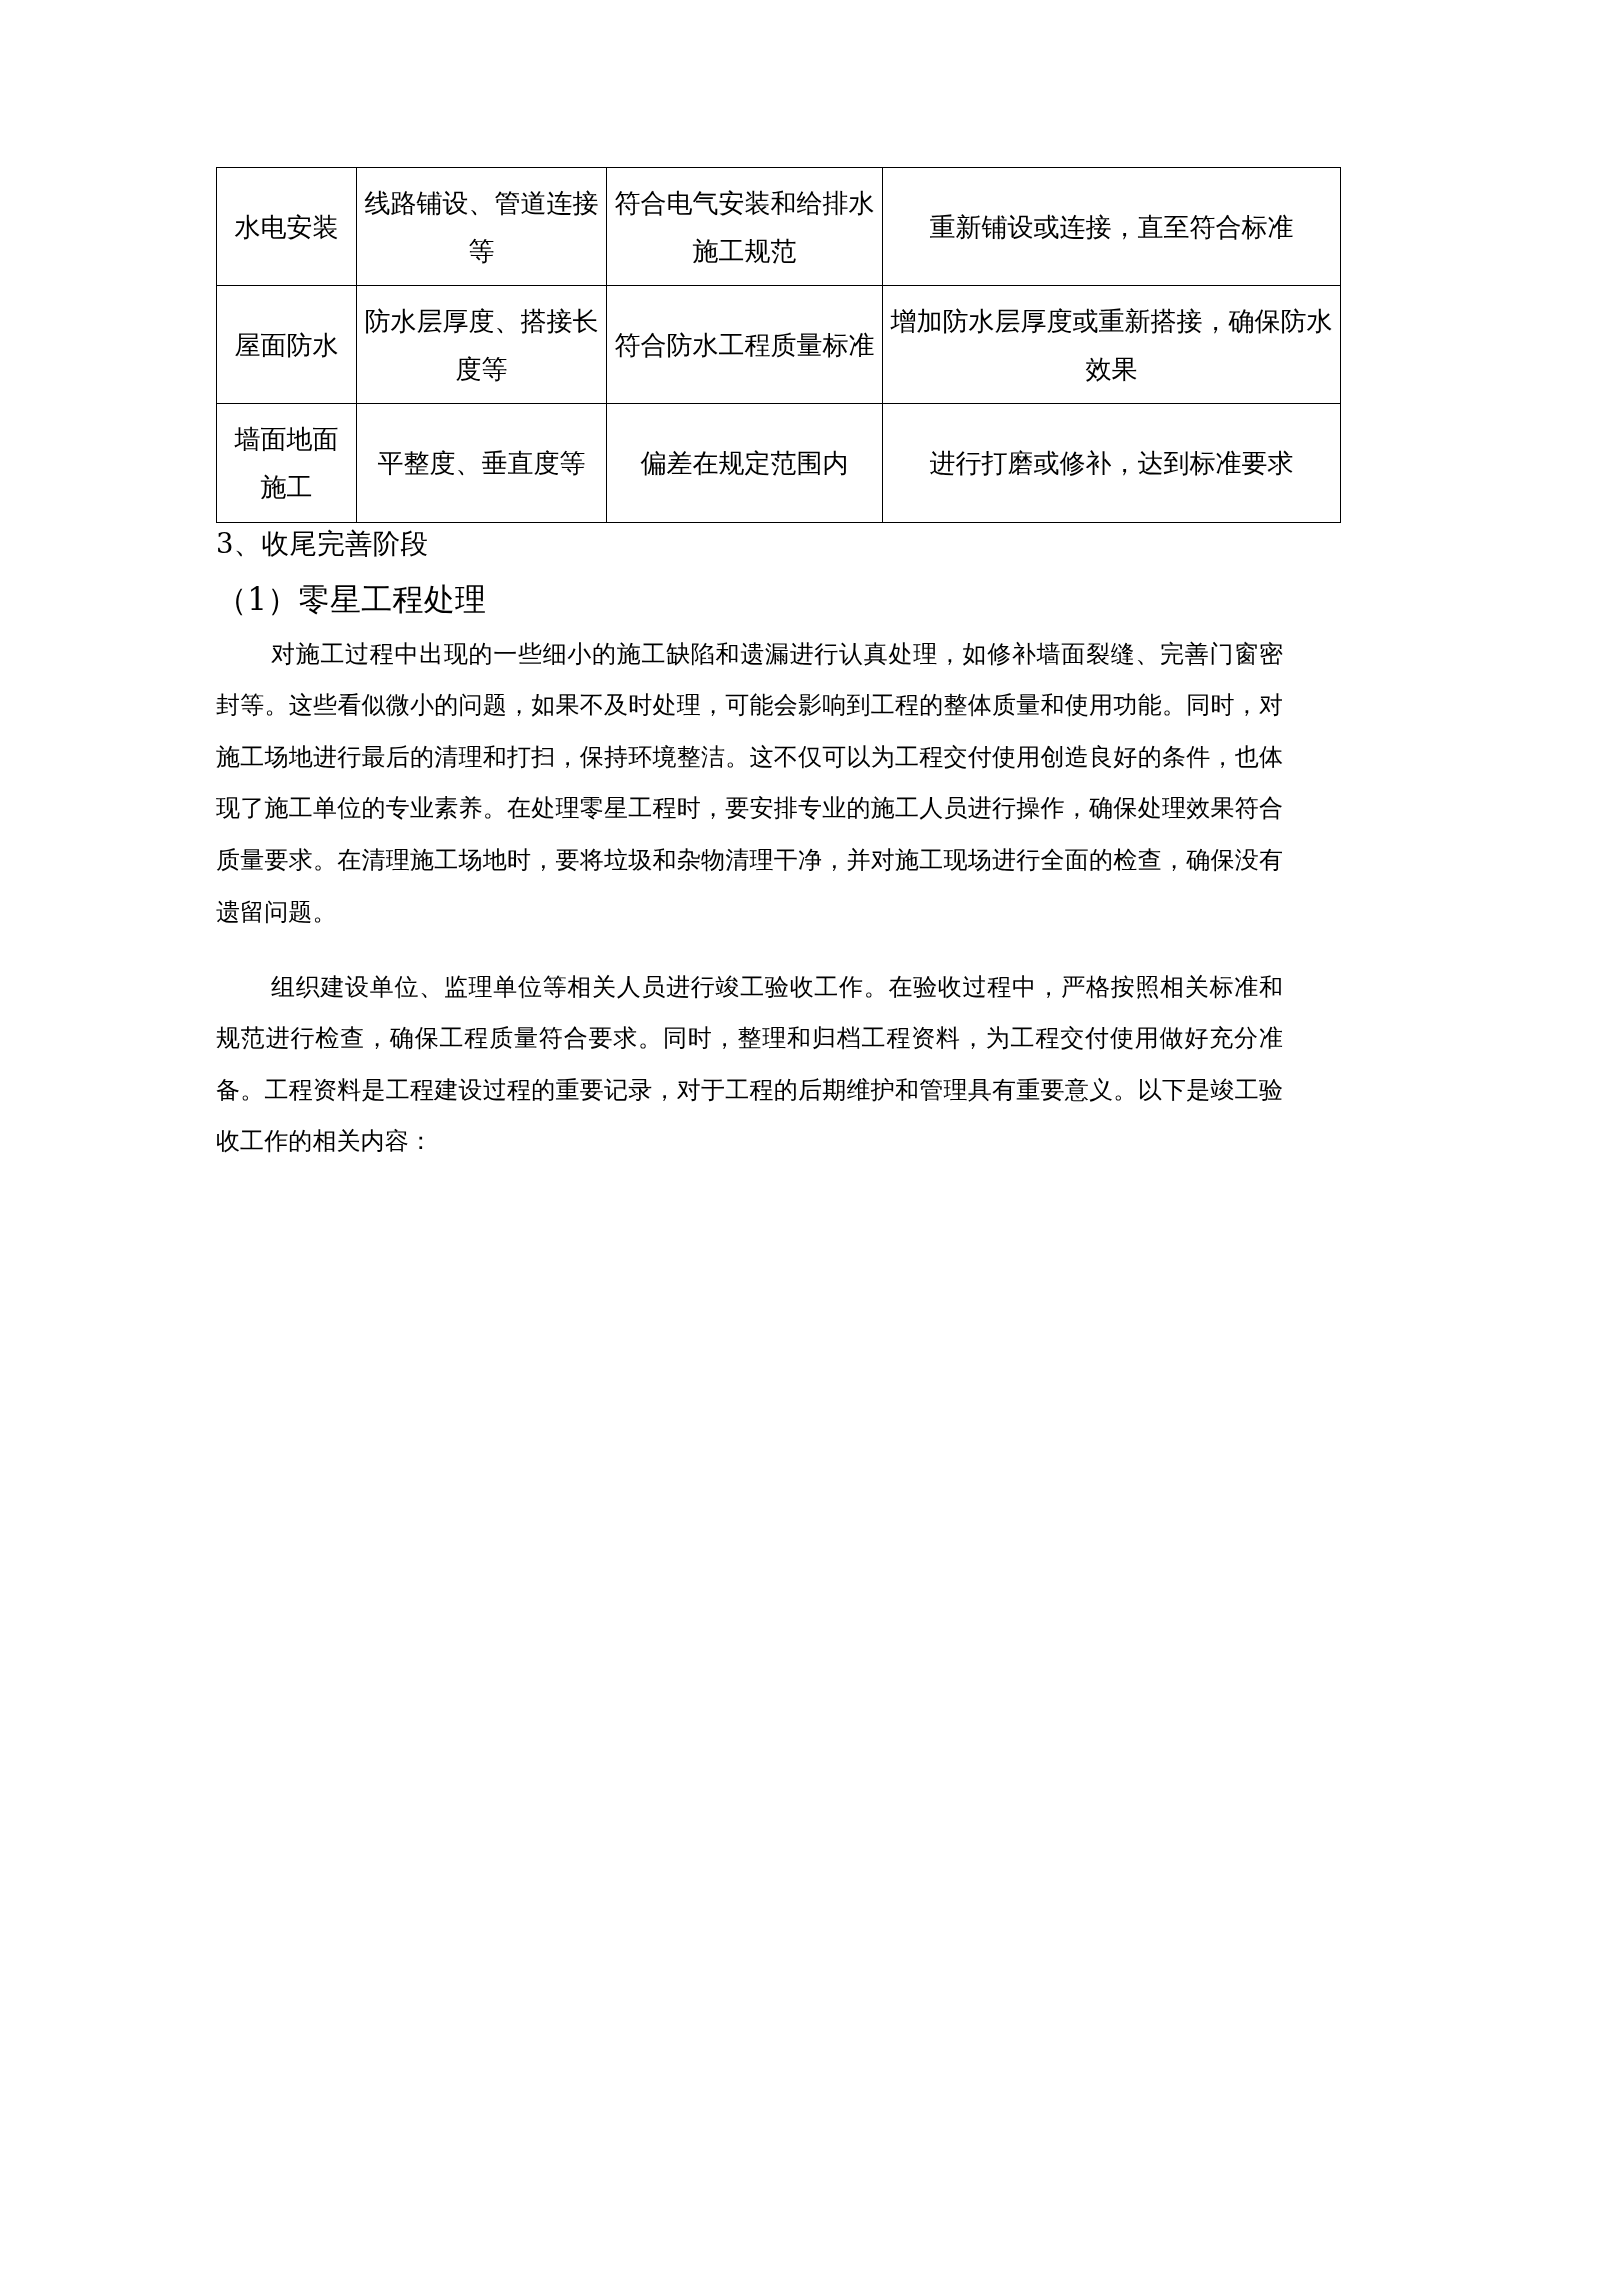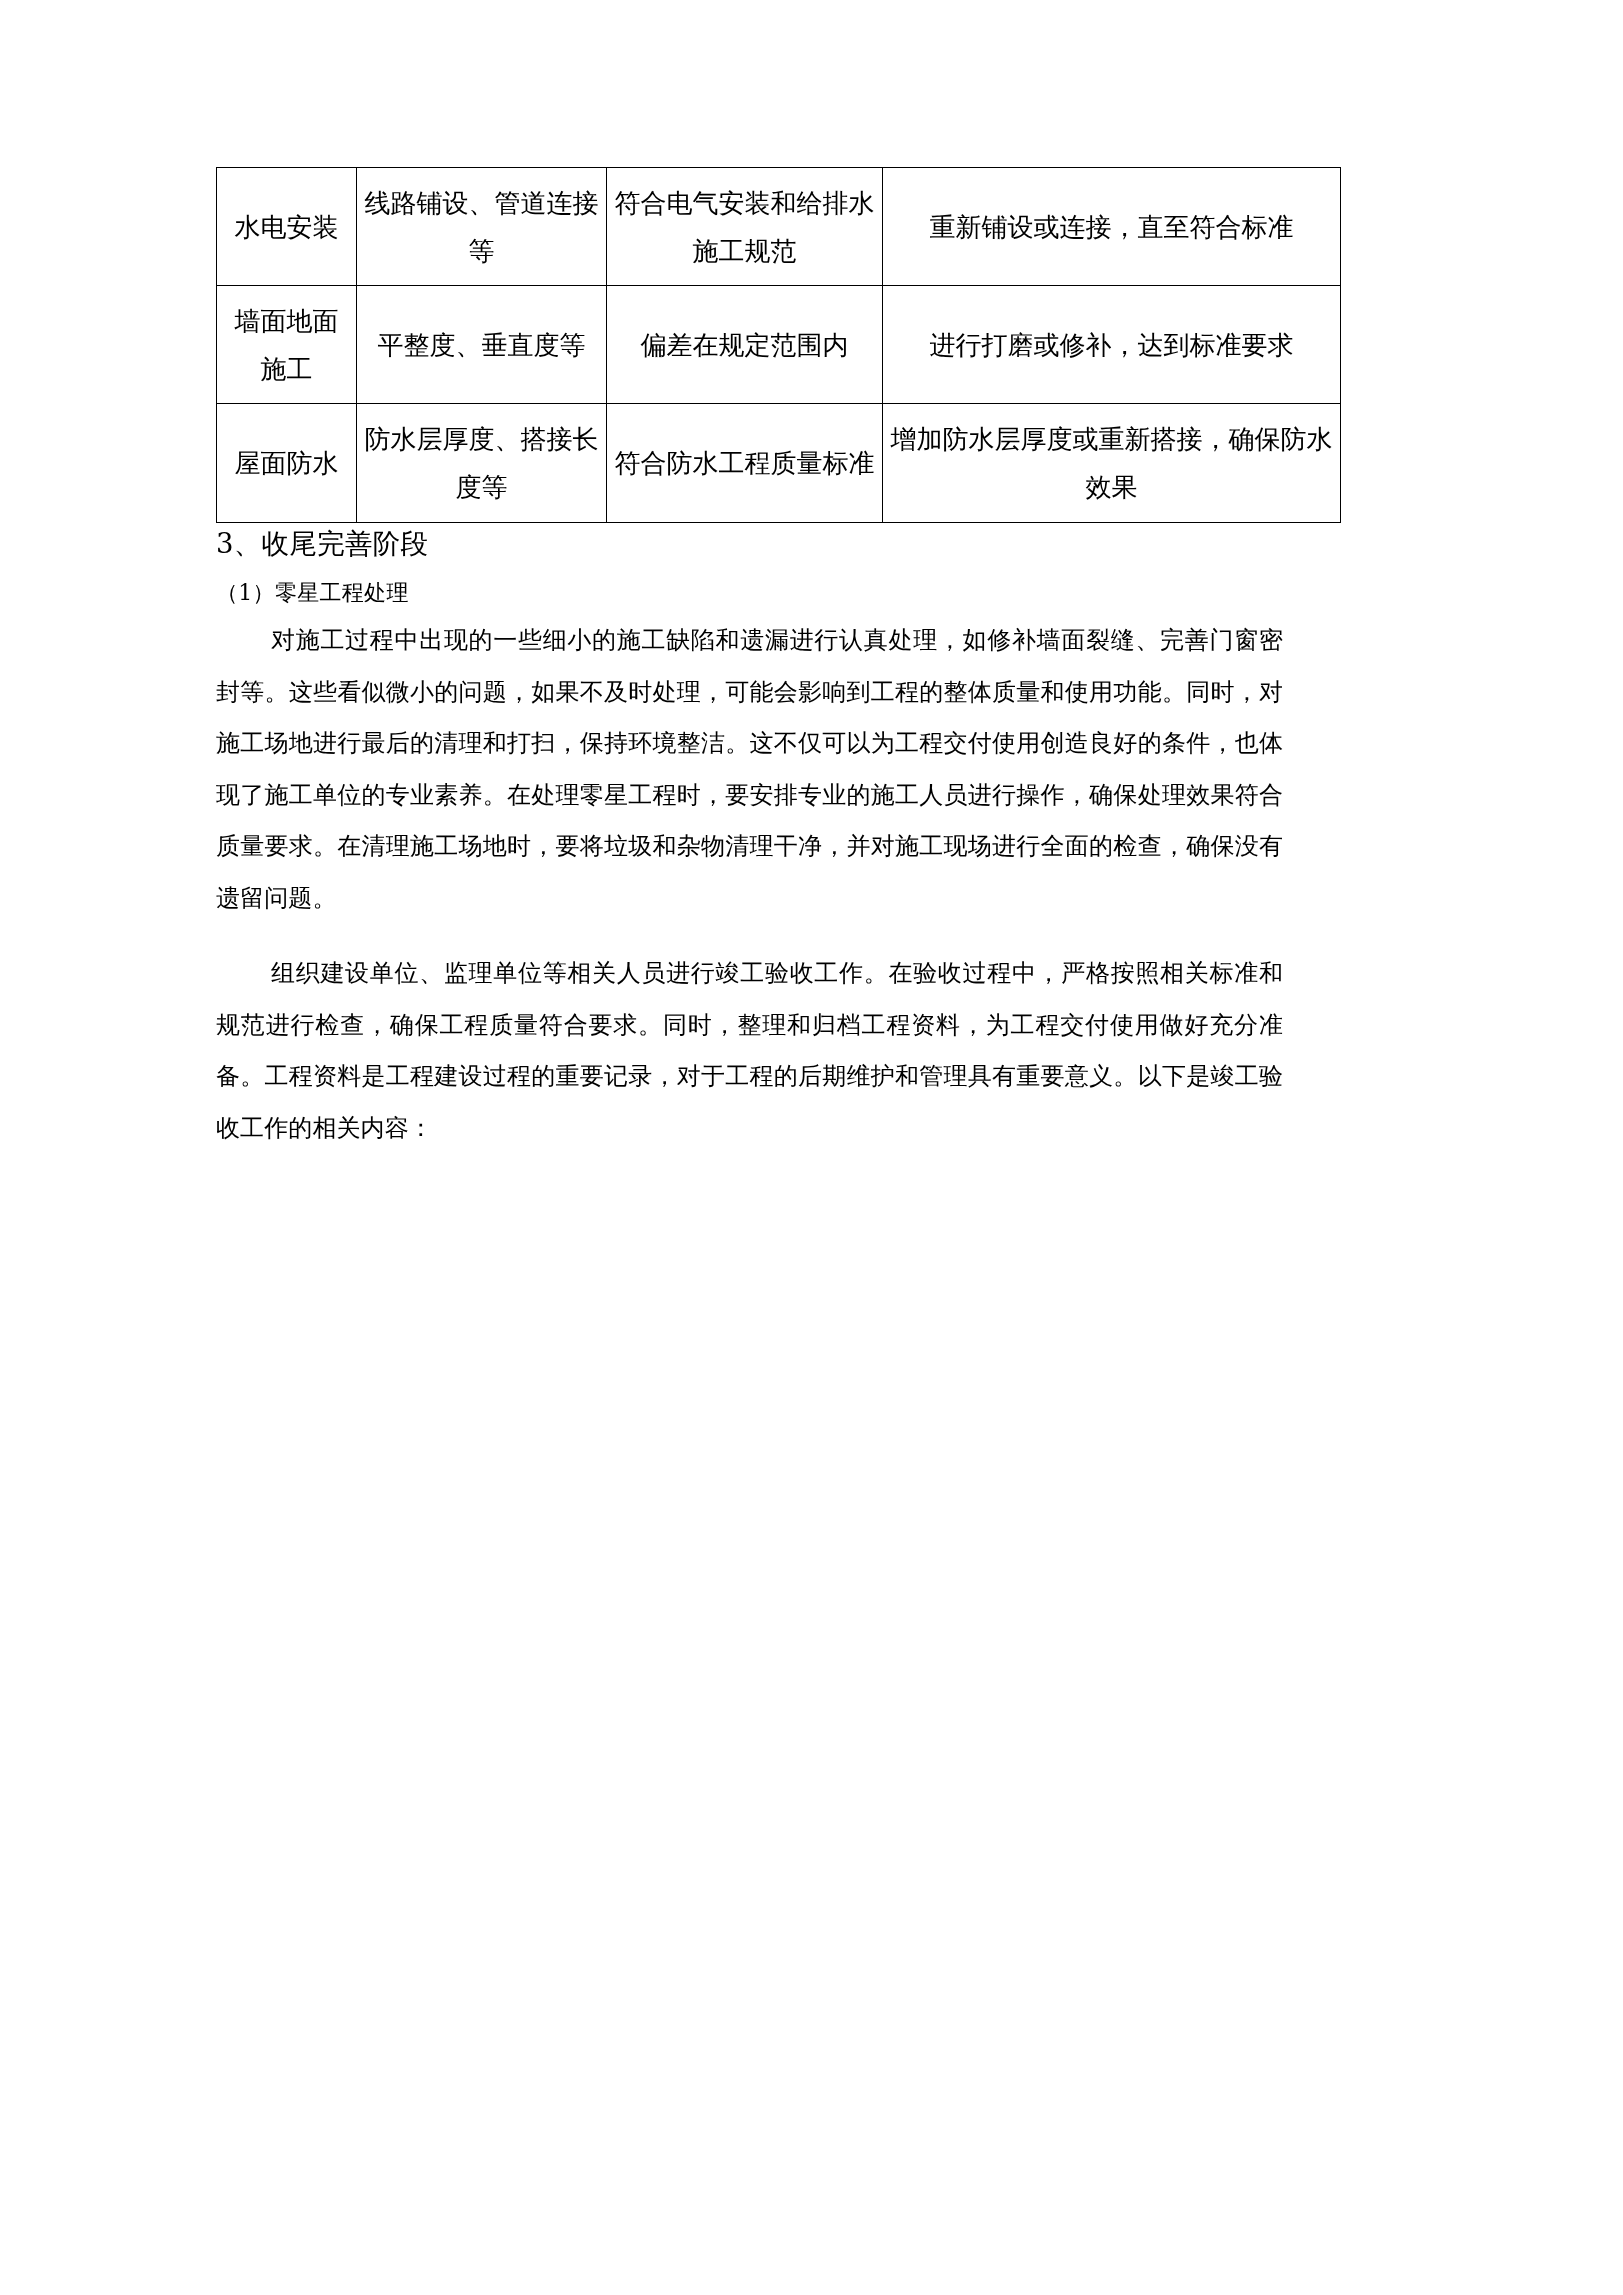--- a/index.html
+++ b/index.html
@@ -50,21 +50,21 @@
   table.spec-table tr > td:nth-child(4) { width: 444px; margin-left: 28px; }
 
   
   .heading {
     font-size: 27.5px;
     line-height: 1.5;
     margin: 0 0 0 0;
     letter-spacing: 0.3px;
   }
   .subheading {
-    font-size: 22px;
+    font-size: 31px;
     line-height: 1.5;
     margin: 11.8px 0 0 0;
     letter-spacing: 0.3px;
   }
   .para {
     font-size: 24px;
     line-height: 2.15;
     margin: 6.5px 0 0 0;
     text-align: justify;
     text-justify: inter-character;
@@ -82,30 +82,30 @@
 
     <table class="spec-table">
       <tbody>
         <tr>
           <td>水电安装</td>
           <td>线路铺设、管道连接等</td>
           <td>符合电气安装和给排水施工规范</td>
           <td>重新铺设或连接，直至符合标准</td>
         </tr>
         <tr>
+          <td>屋面防水</td>
+          <td>防水层厚度、搭接长度等</td>
+          <td>符合防水工程质量标准</td>
+          <td>增加防水层厚度或重新搭接，确保防水效果</td>
+        </tr>
+        <tr>
           <td>墙面地面施工</td>
           <td>平整度、垂直度等</td>
           <td>偏差在规定范围内</td>
           <td>进行打磨或修补，达到标准要求</td>
-        </tr>
-        <tr>
-          <td>屋面防水</td>
-          <td>防水层厚度、搭接长度等</td>
-          <td>符合防水工程质量标准</td>
-          <td>增加防水层厚度或重新搭接，确保防水效果</td>
         </tr>
       </tbody>
     </table>
 
     <p class="heading">3、收尾完善阶段</p>
 
     <p class="subheading">（1）零星工程处理</p>
 
     <p class="para">对施工过程中出现的一些细小的施工缺陷和遗漏进行认真处理，如修补墙面裂缝、完善门窗密封等。这些看似微小的问题，如果不及时处理，可能会影响到工程的整体质量和使用功能。同时，对施工场地进行最后的清理和打扫，保持环境整洁。这不仅可以为工程交付使用创造良好的条件，也体现了施工单位的专业素养。在处理零星工程时，要安排专业的施工人员进行操作，确保处理效果符合质量要求。在清理施工场地时，要将垃圾和杂物清理干净，并对施工现场进行全面的检查，确保没有遗留问题。</p>
 

